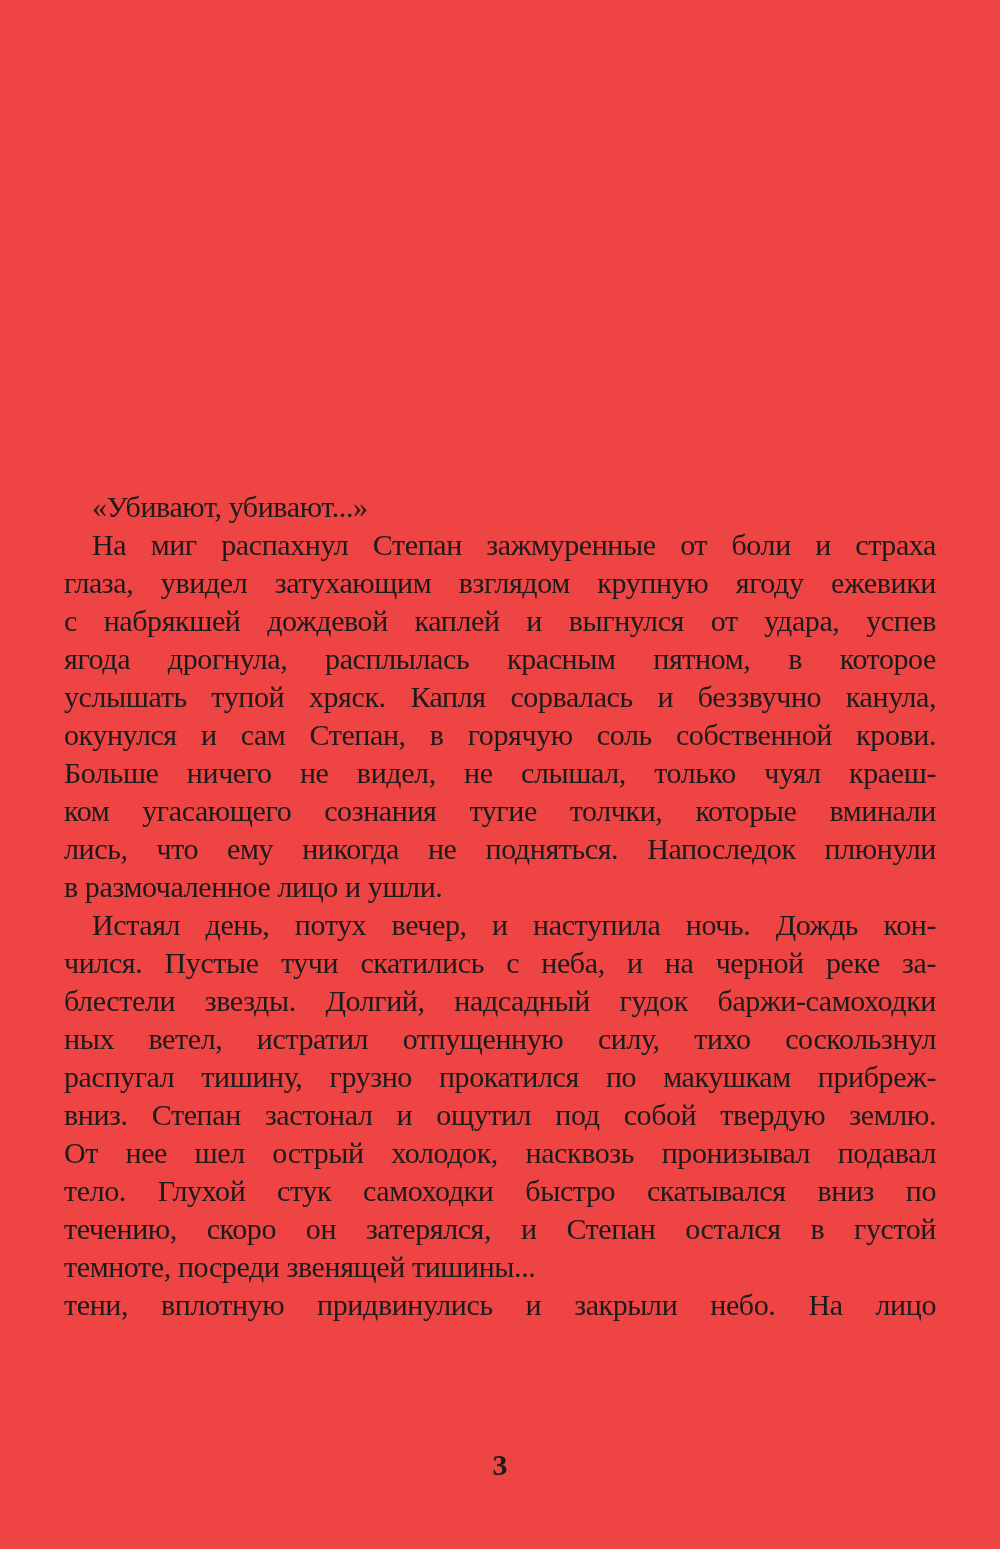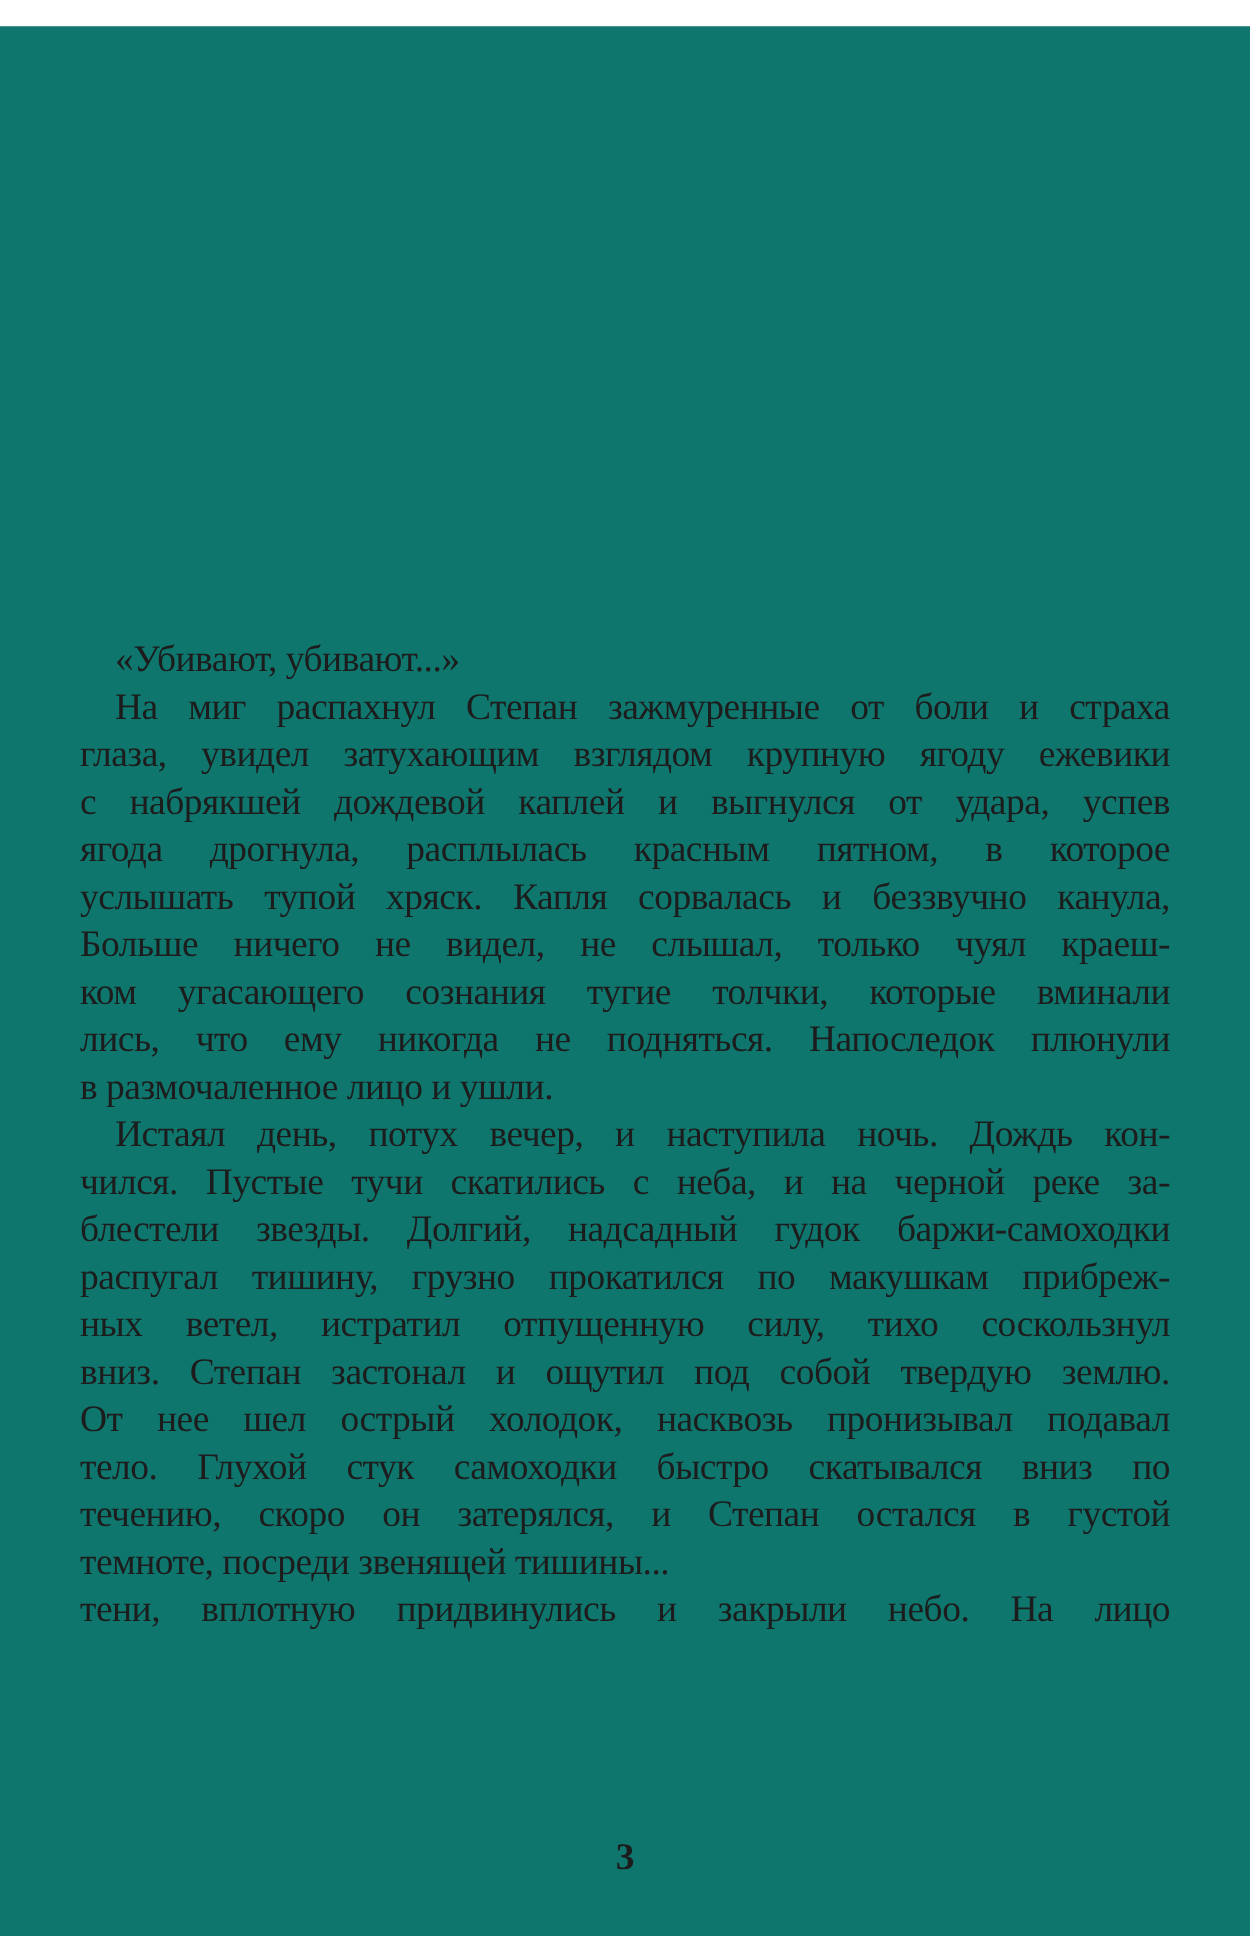--- a/index.html
+++ b/index.html
@@ -9,22 +9,21 @@
   body {
     width: 1000px;
     height: 1549px;
     background: #ffffff;
     position: relative;
     overflow: hidden;
   }
   .page {
     position: absolute;
     inset: 0;
-    background: #0f766e;
-    margin-top: 21px;
+    background: #ef4444;
   }
   .text-block {
     position: absolute;
     left: 64px;
     top: 488px;
     width: 872px;
   }
   .paragraph {
     margin: 0;
     padding: 0;
@@ -73,31 +72,32 @@
   <main class="text-block">
       <div class="paragraph">
         <div class="line first">«Убивают, убивают...»</div>
       </div>
       <div class="paragraph">
         <div class="line j first">На миг распахнул Степан зажмуренные от боли и страха</div>
         <div class="line j">глаза, увидел затухающим взглядом крупную ягоду ежевики</div>
         <div class="line j">с набрякшей дождевой каплей и выгнулся от удара, успев</div>
         <div class="line j">ягода дрогнула, расплылась красным пятном, в которое</div>
         <div class="line j">услышать тупой хряск. Капля сорвалась и беззвучно канула,</div>
+        <div class="line j">окунулся и сам Степан, в горячую соль собственной крови.</div>
         <div class="line j">Больше ничего не видел, не слышал, только чуял краеш-</div>
         <div class="line j">ком угасающего сознания тугие толчки, которые вминали</div>
         <div class="line j">лись, что ему никогда не подняться. Напоследок плюнули</div>
         <div class="line">в размочаленное лицо и ушли.</div>
       </div>
       <div class="paragraph">
         <div class="line j first">Истаял день, потух вечер, и наступила ночь. Дождь кон-</div>
         <div class="line j">чился. Пустые тучи скатились с неба, и на черной реке за-</div>
         <div class="line j">блестели звезды. Долгий, надсадный гудок баржи-самоходки</div>
+        <div class="line j">ных ветел, истратил отпущенную силу, тихо соскользнул</div>
         <div class="line j">распугал тишину, грузно прокатился по макушкам прибреж-</div>
-        <div class="line j">ных ветел, истратил отпущенную силу, тихо соскользнул</div>
         <div class="line j">вниз. Степан застонал и ощутил под собой твердую землю.</div>
         <div class="line j">От нее шел острый холодок, насквозь пронизывал подавал</div>
         <div class="line j">тело. Глухой стук самоходки быстро скатывался вниз по</div>
         <div class="line j">течению, скоро он затерялся, и Степан остался в густой</div>
         <div class="line">темноте, посреди звенящей тишины...</div>
       </div>
       <div class="paragraph">
         <div class="line j">тени, вплотную придвинулись и закрыли небо. На лицо</div>
       </div>
     </main>

